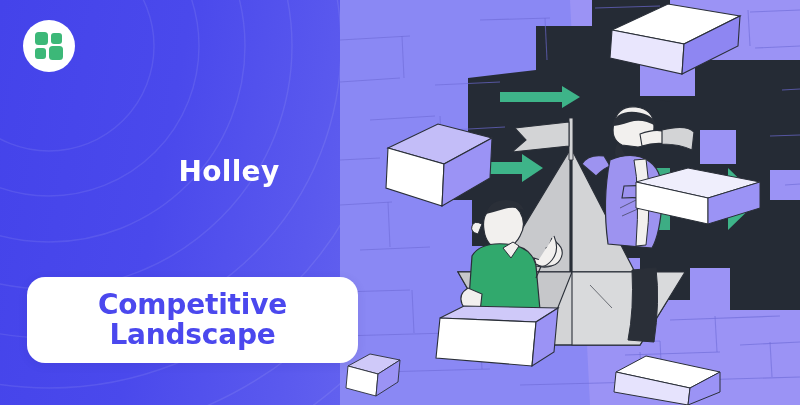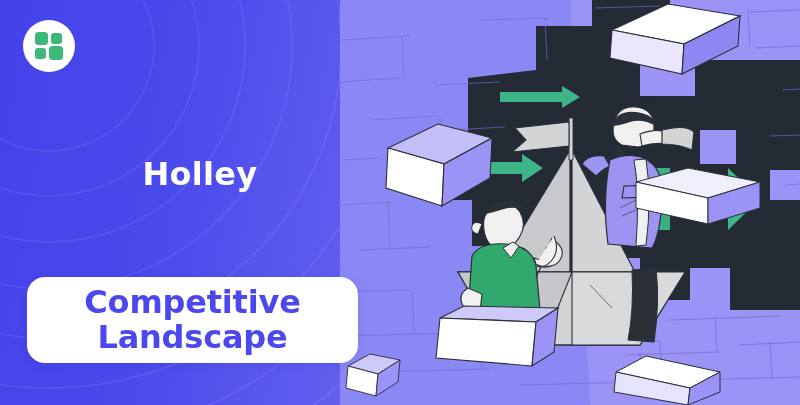--- a/index.html
+++ b/index.html
@@ -65,42 +65,43 @@
   .lg-bl { left: 0;    top: 16px;  width: 11px; height: 11px; border-radius: 3px; }
   .lg-br { left: 14px; top: 14px;  width: 14px; height: 14px; border-radius: 3.5px; }
 
   
   .brand-name {
     position: absolute;
     left: 0; top: 155px;
     width: 400px;
     text-align: center;
     color: #ffffff;
-    font-size: 32px;
+    font-size: 28px;
     font-weight: bold;
     letter-spacing: 0.3px;
     font-family: "DejaVu Sans", sans-serif;
+    padding-left: 29px;
   }
 
   
   .title-card {
     position: absolute;
     left: 27px; top: 277px;
     width: 331px;
     height: 86px;
     background: #ffffff;
     border-radius: 18px;
     display: flex;
     align-items: center;
     justify-content: center;
     box-shadow: 0 2px 10px rgba(40,30,120,0.10);
   }
   .title-text {
     color: #4b48ee;
-    font-size: 32px;
+    font-size: 28px;
     font-weight: bold;
     line-height: 1.08;
     text-align: center;
     letter-spacing: -0.2px;
     font-family: "DejaVu Sans", sans-serif;
     white-space: pre-line;
   }
 </style>
 </head>
 <body>

